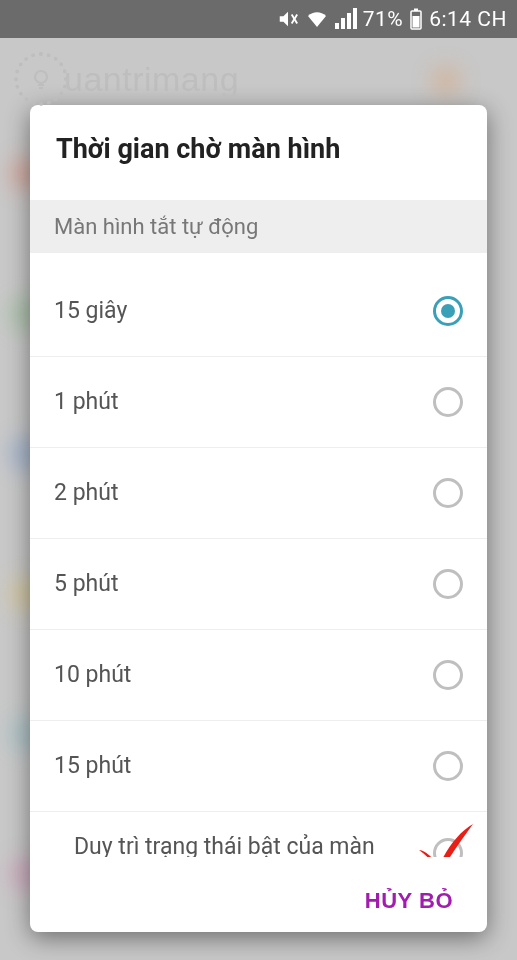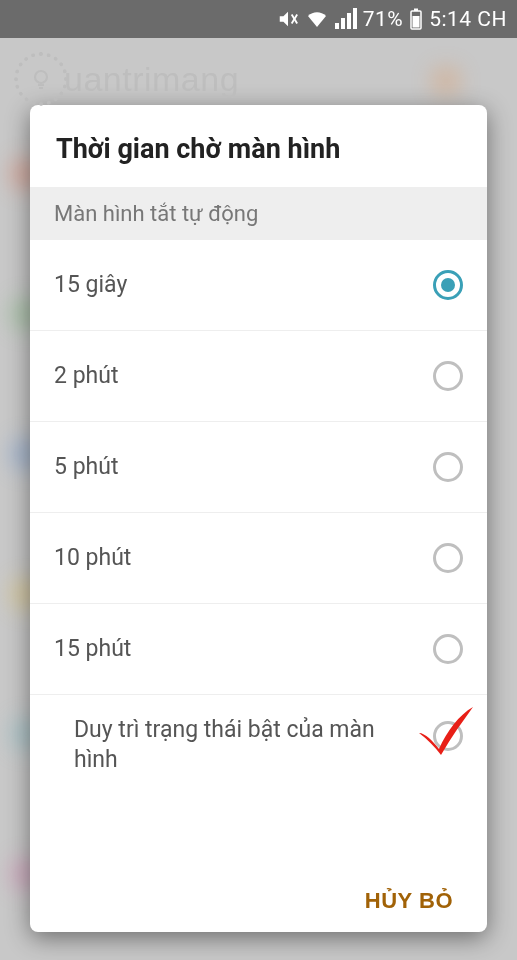--- a/index.html
+++ b/index.html
@@ -72,20 +72,21 @@
     left: 30px; right: 30px;
     top: 105px;
     bottom: 28px;
     background: #fff;
     border-radius: 8px;
     box-shadow: 0 6px 24px rgba(0,0,0,0.45);
     display: flex;
     flex-direction: column;
     z-index: 50;
     overflow: hidden;
+    gap: 13px;
   }
   .dialog-title {
     padding: 28px 26px 22px 26px;
     font-size: 27px;
     font-weight: 700;
     color: #222;
   }
   .section-header {
     background: #eeeeee;
     color: #777;
@@ -133,21 +134,21 @@
     transform: translate(-50%, -50%);
   }
   .dialog-footer {
     display: flex;
     justify-content: flex-end;
     padding: 10px 28px 10px 10px;
   }
   .cancel-btn {
     background: none;
     border: none;
-    color: #a16207;
+    color: #a21caf;
     font-size: 22px;
     font-weight: 700;
     letter-spacing: 0.5px;
     padding: 8px 6px;
     cursor: pointer;
   }
 
   
   .red-tick {
     position: absolute;
@@ -194,21 +195,21 @@
       </svg>
   </span>
   <span class="status-txt">71%</span>
   <span>
     <svg width="14" height="22" viewBox="0 0 12 22" fill="none">
         <rect x="1" y="3" width="10" height="18" rx="1" stroke="#fff" stroke-width="1.5"></rect>
         <rect x="2.5" y="8" width="7" height="11.5" fill="#fff"></rect>
         <rect x="4" y="0.5" width="4" height="2.5" fill="#fff"></rect>
       </svg>
   </span>
-  <span class="status-txt">5:14 CH</span>
+  <span class="status-txt">6:14 CH</span>
 </div>
 
 <div class="watermark">
   <span class="wm-bulb">
     <svg width="24" height="24" viewBox="0 0 24 24" fill="none" stroke="#bdbdbd" stroke-width="2.2">
         <circle cx="12" cy="10" r="6"></circle>
         <path d="M9 18h6M10 21h4"></path>
       </svg>
   </span>
   <span class="wm-text">uantrimang</span>
@@ -219,20 +220,24 @@
   <div class="section-header">Màn hình tắt tự động</div>
 
   <div class="options">
 
     <div class="option-row">
       <span class="option-label">15 giây</span>
       <span class="radio selected"></span>
     </div>
 
 
+    <div class="option-row">
+      <span class="option-label">1 phút</span>
+      <span class="radio"></span>
+    </div>
 
     <div class="option-row">
       <span class="option-label">2 phút</span>
       <span class="radio"></span>
     </div>
 
     <div class="option-row">
       <span class="option-label">5 phút</span>
       <span class="radio"></span>
     </div>

